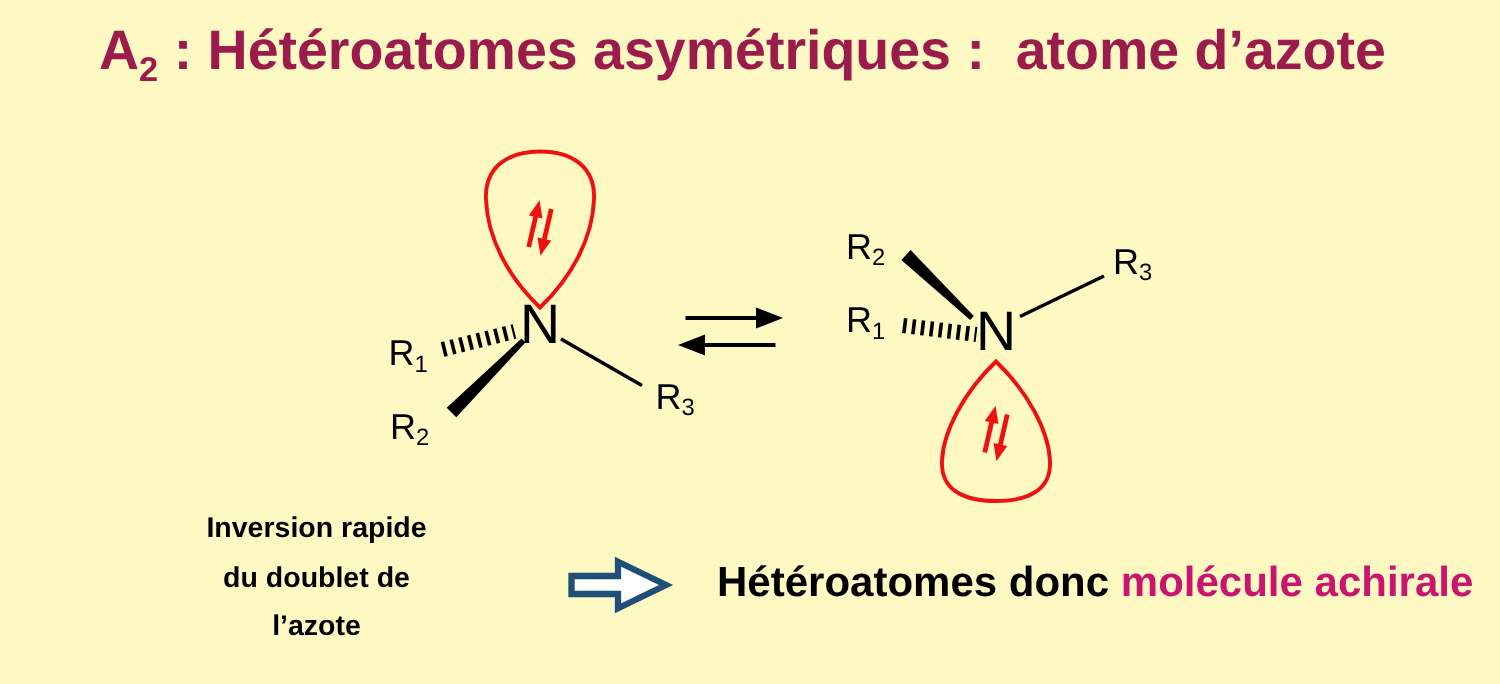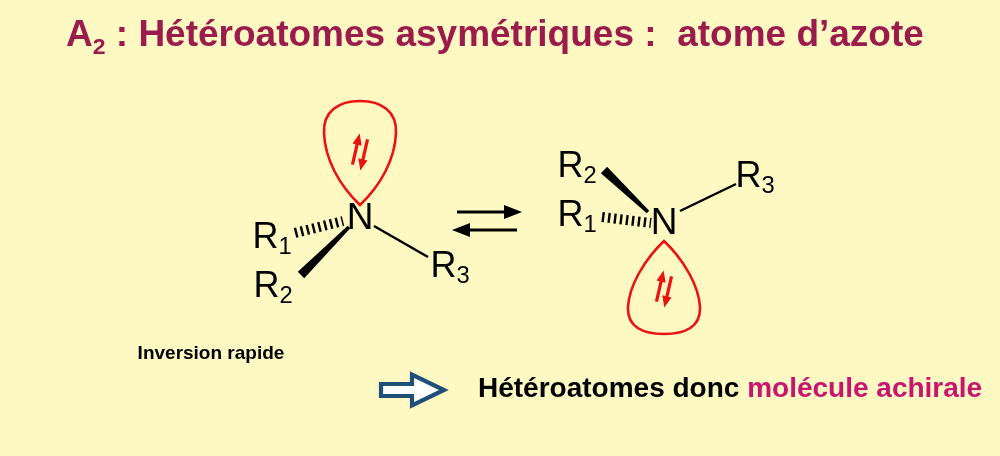--- a/index.html
+++ b/index.html
@@ -22,21 +22,21 @@
     position:absolute;left:66px;top:13px;
     font-size:37px;font-weight:bold;color:var(--maroon);
     white-space:pre;
   }
   .title sub{font-size:0.62em;vertical-align:-0.35em;}
   .pre{white-space:pre;}
   svg.canvas{position:absolute;left:0;top:0;width:1000px;height:456px;}
 
   .atom{
     position:absolute;transform:translate(-50%,-50%);
-    font-size:36px;color:var(--ink);white-space:nowrap;line-height:1;
+    font-size:24px;color:var(--ink);white-space:nowrap;line-height:1;
   }
   .atom sub{font-size:0.66em;vertical-align:-0.28em;}
   .nitrogen{font-size:37px;}
 
   .caption-left{
     position:absolute;left:86px;top:337px;width:250px;
     text-align:center;font-size:19px;font-weight:bold;color:var(--ink);
     line-height:32.5px;
   }
   .caption-right{
@@ -100,20 +100,22 @@
   <span class="atom" style="left:273px;top:287px;"><span>R</span><sub>2</sub></span>
   <span class="atom" style="left:450px;top:267px;"><span>R</span><sub>3</sub></span>
 
   <span class="atom" style="left:577px;top:167px;"><span>R</span><sub>2</sub></span>
   <span class="atom" style="left:577px;top:216px;"><span>R</span><sub>1</sub></span>
   <span class="atom nitrogen" style="left:664px;top:221px;">N</span>
   <span class="atom" style="left:755px;top:177px;"><span>R</span><sub>3</sub></span>
 
   <div class="caption-left">
     <div>Inversion rapide</div>
+    <div>du doublet de</div>
+    <div>l’azote</div>
   </div>
 
   <div class="caption-right">
     <span>Hétéroatomes donc</span>
     <span class="pink">molécule achirale</span>
   </div>
 
 </div>
 
 </body></html>

